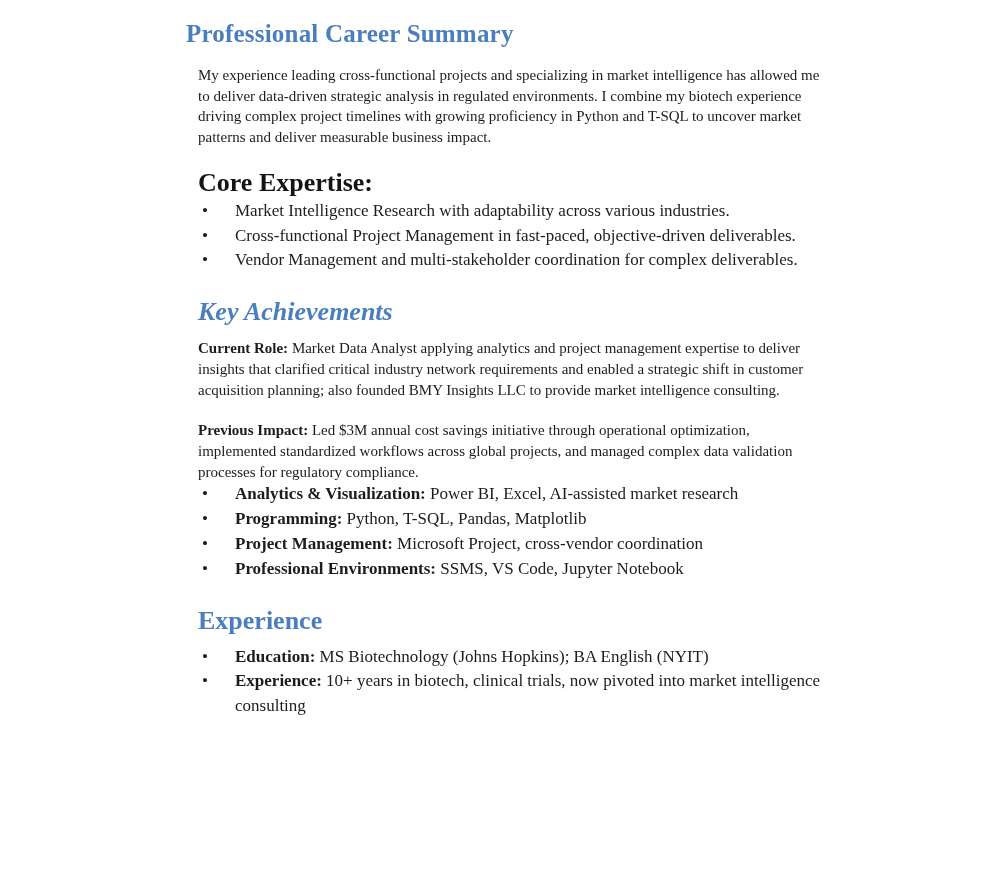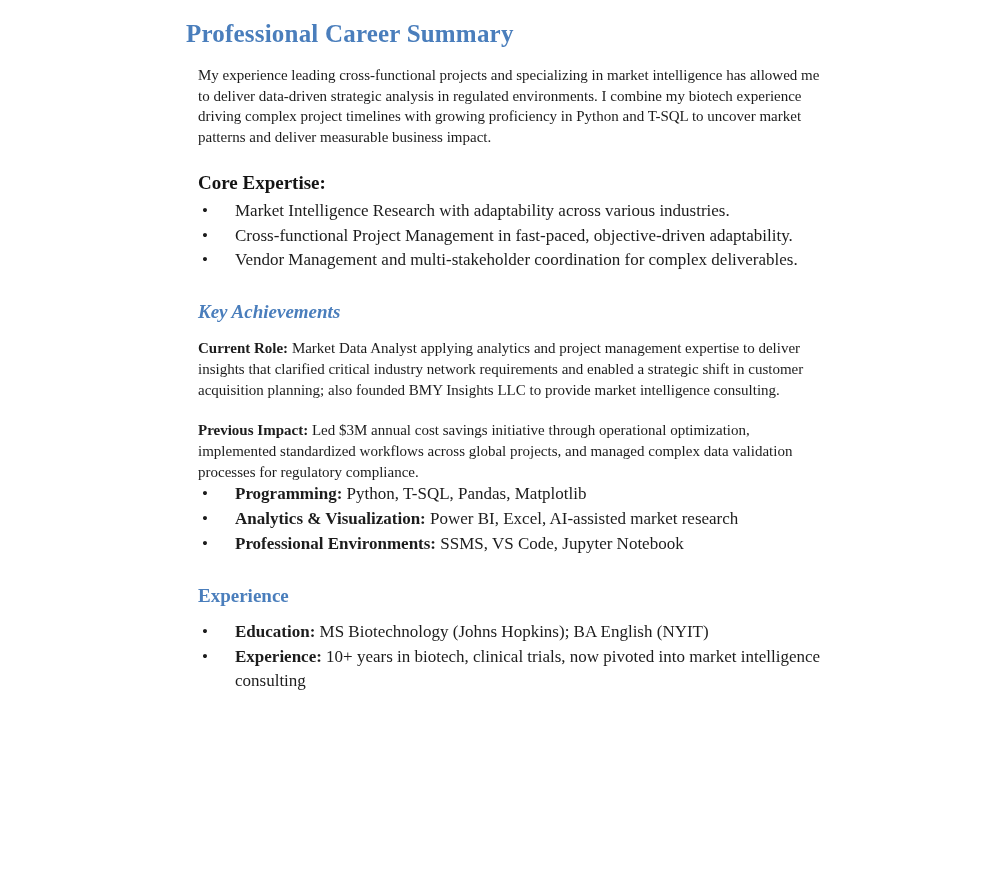--- a/index.html
+++ b/index.html
@@ -18,21 +18,21 @@
   }
   .page-title {
     font-family: "Liberation Serif", "DejaVu Serif", serif;
     font-size: 25px; line-height: 29px;
     font-weight: 700;
     color: var(--heading-blue);
     letter-spacing: 0.2px;
     margin: 0 0 17px -12px;
   }
   .section-heading {
-    font-size: 19px; line-height: 23px;
+    font-size: 26px; line-height: 23px;
     font-weight: 700;
     color: var(--heading-blue);
     margin: 0; padding: 0;
   }
   .section-heading.black { color: #141414; }
   .mt-core { margin-top: 23px; margin-bottom: 5px; }
   .mt-ka   { margin-top: 27px; margin-bottom: 15px; font-style: italic; }
   .mt-tc   { margin-top: 28px; margin-bottom: 3px; }
   .mt-bg   { margin-top: 27px; margin-bottom: 13px; }
   p.body-para {
@@ -67,41 +67,44 @@
   <h1 class="page-title">Professional Career Summary</h1>
 
   <p class="body-para">My experience leading cross-functional projects and specializing in market intelligence has allowed me to deliver data-driven strategic analysis in regulated environments. I combine my biotech experience driving complex project timelines with growing proficiency in Python and T-SQL to uncover market patterns and deliver measurable business impact.</p>
 
   <h2 class="section-heading black mt-core">Core Expertise:</h2>
   <ul class="bullet-list">
     <li>
       <span>Market Intelligence Research with adaptability across various industries.</span>
     </li>
     <li>
-      <span>Cross-functional Project Management in fast-paced, objective-driven adaptability.</span>
+      <span>Cross-functional Project Management in fast-paced, objective-driven deliverables.</span>
     </li>
     <li>
       <span>Vendor Management and multi-stakeholder coordination for complex deliverables.</span>
     </li>
   </ul>
 
   <h2 class="section-heading mt-ka">Key Achievements</h2>
   <p class="body-para gap-after">
     <span class="lead">Current Role:</span><span> Market Data Analyst applying analytics and project management expertise to deliver insights that clarified critical industry network requirements and enabled a strategic shift in customer acquisition planning; also founded BMY Insights LLC to provide market intelligence consulting.</span>
   </p>
   <p class="body-para">
     <span class="lead">Previous Impact:</span><span> Led $3M annual cost savings initiative through operational optimization, implemented standardized workflows across global projects, and managed complex data validation processes for regulatory compliance.</span>
   </p>
 
   <ul class="bullet-list">
     <li>
+      <span class="lead">Analytics &amp; Visualization:</span><span> Power BI, Excel, AI-assisted market research</span>
+    </li>
+    <li>
       <span class="lead">Programming:</span><span> Python, T-SQL, Pandas, Matplotlib</span>
     </li>
     <li>
-      <span class="lead">Analytics &amp; Visualization:</span><span> Power BI, Excel, AI-assisted market research</span>
+      <span class="lead">Project Management:</span><span> Microsoft Project, cross-vendor coordination</span>
     </li>
     <li>
       <span class="lead">Professional Environments:</span><span> SSMS, VS Code, Jupyter Notebook</span>
     </li>
   </ul>
 
   <h2 class="section-heading mt-bg">Experience</h2>
   <ul class="bullet-list">
     <li>
       <span class="lead">Education:</span><span> MS Biotechnology (Johns Hopkins); BA English (NYIT)</span>

